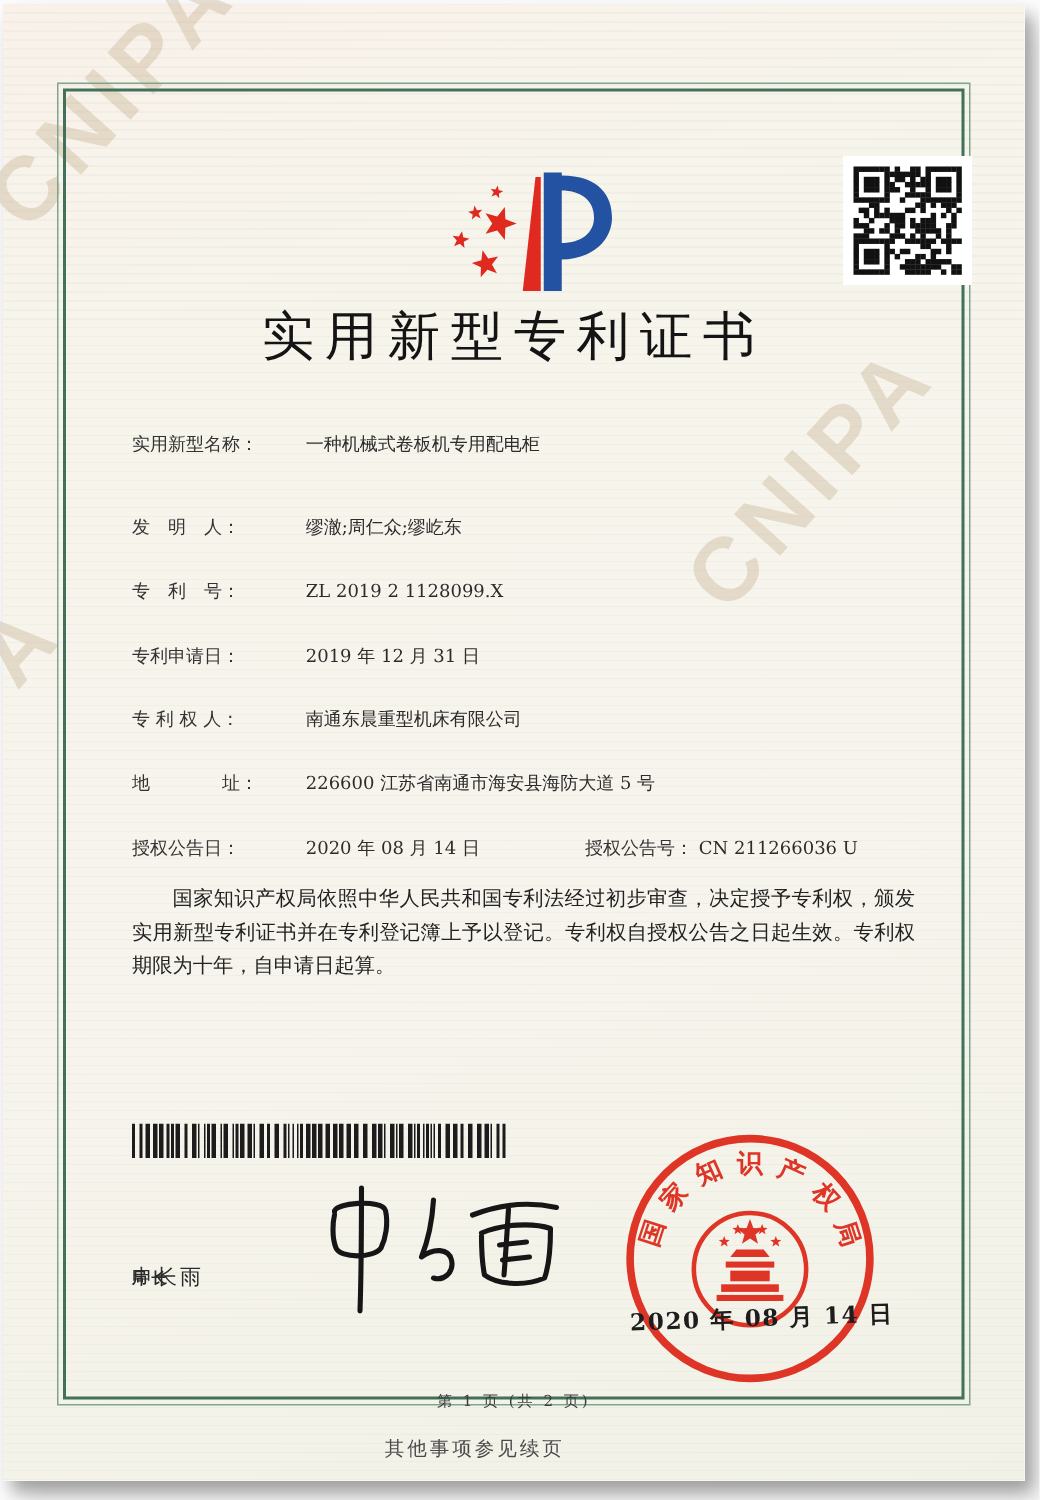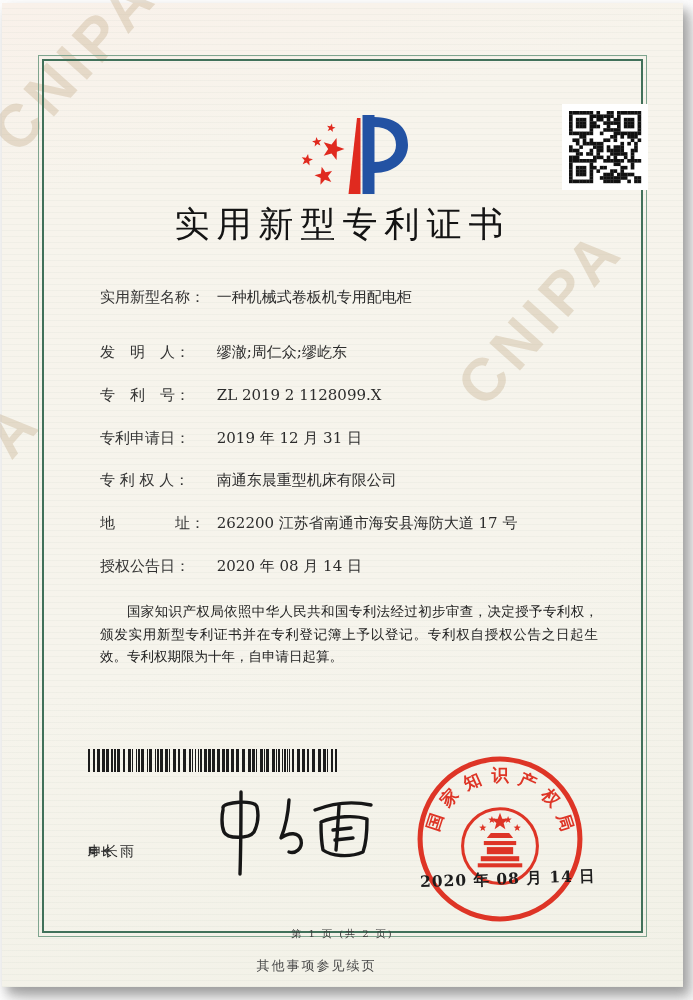--- a/index.html
+++ b/index.html
@@ -16,27 +16,27 @@
     letter-spacing:6px;color:rgba(186,158,118,.30);transform:rotate(-48deg);white-space:nowrap;pointer-events:none;}
   .wm1{left:-34px;top:26px;}
   .wm2{left:432px;top:280px;}
   .wm3{left:-150px;top:452px;}
   .certno{position:absolute;left:86px;top:103px;font-size:14.5px;letter-spacing:2.5px;color:#3c3c3c;}
   .logo{position:absolute;left:282px;top:104px;}
   .qr{position:absolute;left:560px;top:101px;background:#ffffff;padding:3px;}
   .title{position:absolute;left:0;right:0;top:198px;text-align:center;font-size:35px;font-weight:400;
     letter-spacing:7px;color:#141414;}
   .fields{position:absolute;left:86px;top:0;width:540px;}
-  .frow{position:absolute;left:0;font-size:15px;color:#333;white-space:nowrap;margin-left:12px;}
+  .frow{position:absolute;left:0;font-size:12px;color:#333;white-space:nowrap;}
   .flabel{display:inline-block;min-width:112px;color:#333;}
   .fvalue{color:#2c2c2c;}
   .r1{top:285px}.r2{top:340px}.r3{top:383px}.r4{top:426px}.r5{top:468px}.r6{top:511px}.r7{top:554px;width:540px;}
   .pair2{position:absolute;left:302px;top:0;}
   .paras{position:absolute;left:86px;top:585px;width:522px;font-size:13.5px;line-height:1.68;color:#222;}
-  .paras p{margin:12px;text-indent:2em;text-align:justify;}
+  .paras p{margin:0;text-indent:2em;text-align:justify;}
   .barcode{position:absolute;left:86px;top:746px;}
   .role{position:absolute;left:86px;top:842px;font-size:10px;letter-spacing:3px;color:#2b2b2b;font-weight:bold;}
   .rolename{position:absolute;left:86px;top:840px;font-size:14px;letter-spacing:2px;color:#2b2b2b;}
   .sig{position:absolute;left:195px;top:783px;}
   .seal{position:absolute;left:412px;top:750px;opacity:.95;}
   .sealdate{position:absolute;left:418px;top:866px;width:175px;font-size:15.5px;font-weight:700;
     color:#1d1d1d;letter-spacing:1px;transform:rotate(-2deg);white-space:nowrap;}
   .pageinfo{position:absolute;left:0;right:0;top:924px;text-align:center;font-size:10px;letter-spacing:2px;color:#3a3a3a;}
   .note{position:absolute;left:0;right:0;top:954px;text-align:center;font-size:13px;letter-spacing:2px;color:#4a4a4a;
     transform:translateX(-26px);}
@@ -338,25 +338,29 @@
     <div class="frow r4">
       <span class="flabel">专利申请日：</span>
       <span class="fvalue">2019 年 12 月 31 日</span>
     </div>
     <div class="frow r5">
       <span class="flabel">专 利 权 人：</span>
       <span class="fvalue">南通东晨重型机床有限公司</span>
     </div>
     <div class="frow r6">
       <span class="flabel">地　　　　址：</span>
-      <span class="fvalue">262200 江苏省南通市海安县海防大道 17 号</span>
+      <span class="fvalue">226600 江苏省南通市海安县海防大道 5 号</span>
     </div>
     <div class="frow r7">
       <span class="flabel">授权公告日：</span>
       <span class="fvalue">2020 年 08 月 14 日</span>
+      <span class="pair2">
+        <span class="flabel" style="min-width:0">授权公告号：</span>
+        <span class="fvalue">CN 211266036 U</span>
+      </span>
     </div>
   </div>
 
   <div class="paras">
     <p>国家知识产权局依照中华人民共和国专利法经过初步审查，决定授予专利权，颁发实用新型专利证书并在专利登记簿上予以登记。专利权自授权公告之日起生效。专利权期限为十年，自申请日起算。</p>
   </div>
 
   <svg class="barcode" id="barcode" width="254" height="23" viewBox="0 0 254 23">
       <rect x="0" y="0" width="2" height="23" fill="#1c1c1c"></rect>
       <rect x="5" y="0" width="2" height="23" fill="#1c1c1c"></rect>

